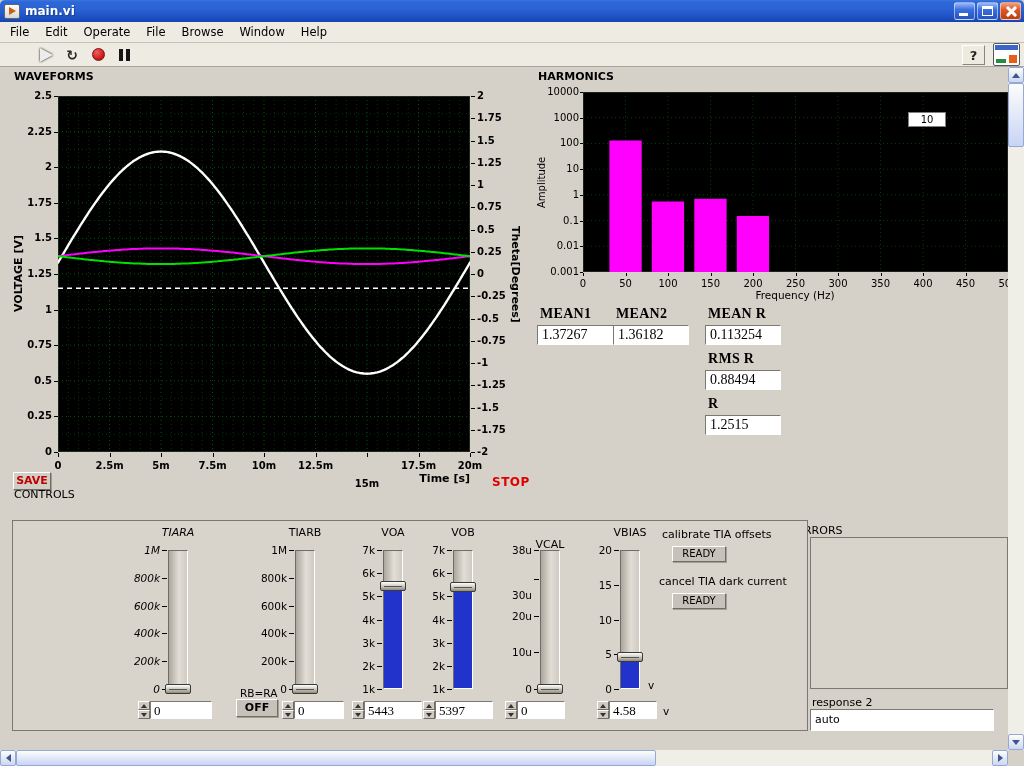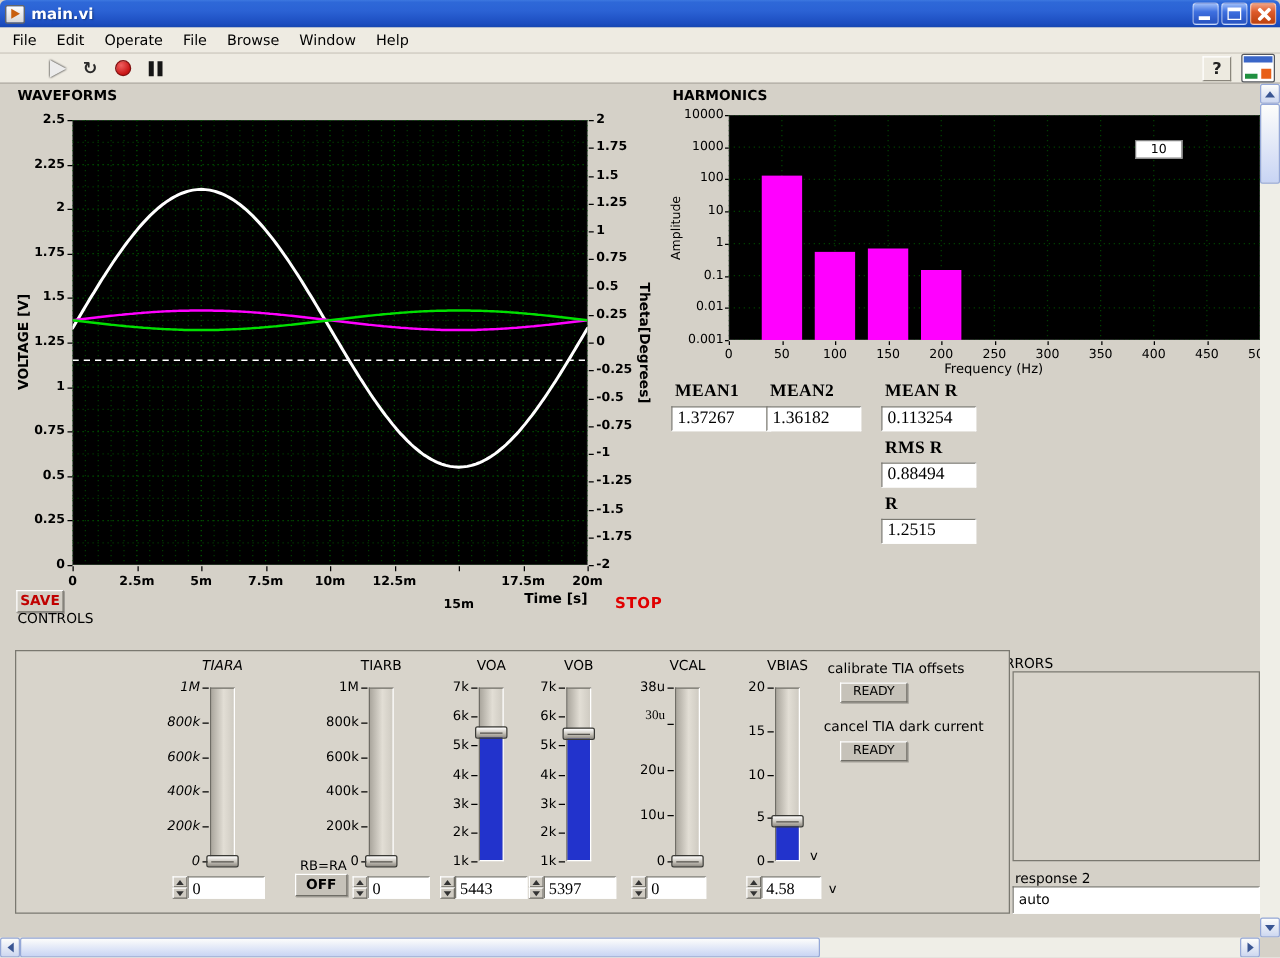--- a/index.html
+++ b/index.html
@@ -73,21 +73,21 @@
 .spin{width:12px;display:flex;flex-direction:column}
 .sa{flex:1;background:#CFCBC2;border:1px solid;border-color:#FFF #6F6D66 #6F6D66 #FFF;display:flex;align-items:center;justify-content:center}
 .sa.up::after{content:"";width:0;height:0;border-left:3px solid transparent;border-right:3px solid transparent;border-bottom:4px solid #333}
 .sa.dn::after{content:"";width:0;height:0;border-left:3px solid transparent;border-right:3px solid transparent;border-top:4px solid #333}
 .numbox{height:18px;background:#fff;border:1px solid;border-color:#7A7870 #FFF #FFF #7A7870;font-family:"Liberation Serif","DejaVu Serif",serif;font-size:13px;padding:1px 3px}
 .small-label{position:absolute;font-size:10.5px;z-index:4;white-space:nowrap}
 
 #errors-title{position:absolute;left:797px;top:524px;font-size:11px;z-index:0}
 #errors-box{position:absolute;left:810px;top:537px;width:198px;height:152px;background:#D8D4CB;border:1px solid #7A7870}
 #response-label{position:absolute;left:812px;top:696px;font-size:11px}
-#response-box{position:absolute;left:810px;top:709px;width:198px;height:22px;background:#fff;border:1px solid;border-color:#7A7870 #FFF #FFF #7A7870;font-size:11px;padding:3px 4px}
+#response-box{position:absolute;left:810px;top:709px;width:184px;height:22px;background:#fff;border:1px solid;border-color:#7A7870 #FFF #FFF #7A7870;font-size:11px;padding:3px 4px}
 
 .sb-track{position:absolute;background:#EFEEE7}
 .sb-btn{position:absolute;width:16px;height:16px;background:linear-gradient(180deg,#FDFDFB,#CDD7F0);border:1px solid #95A8D8;border-radius:2px;display:flex;align-items:center;justify-content:center}
 .sb-thumb{position:absolute;background:linear-gradient(180deg,#FDFDFB,#C8D4F4);border:1px solid #95A8D8;border-radius:2px}
 .arr{width:0;height:0}
 .arr.left{border-top:4px solid transparent;border-bottom:4px solid transparent;border-right:5px solid #3A5693}
 .arr.right{border-top:4px solid transparent;border-bottom:4px solid transparent;border-left:5px solid #3A5693}
 .arr.up{border-left:4px solid transparent;border-right:4px solid transparent;border-bottom:5px solid #3A5693}
 .arr.down{border-left:4px solid transparent;border-right:4px solid transparent;border-top:5px solid #3A5693}
 #sb-corner{position:absolute;left:1008px;top:750px;width:16px;height:16px;background:#D5D1C8}
@@ -533,24 +533,24 @@
       <div class="scale-label" style="top: 133.833px;">2k</div>
       <div class="scale-tick" style="left: 46px; top: 139.833px;"></div>
       <div class="scale-label" style="top: 157px;">1k</div>
       <div class="scale-tick" style="left: 46px; top: 163px;"></div>
       <div class="slider-track" style="left: 52px; top: 24px; width: 20px; height: 139px;">
         <div class="slider-fill" style="height: 100px; background: rgb(34, 51, 204);"></div>
       </div>
       <div class="slider-handle" style="left: 49px; top: 56.1px;"></div>
     </div>
     <div class="slider-group" style="left: 488px; top: 526px; width: 80px; height: 178px;">
-      <div class="slider-title" style="left: 22px; top: 0px; width: 80px;">VCAL</div>
+      <div class="slider-title" style="left: 22px; top: 12px; width: 80px;">VCAL</div>
       <div class="scale-label" style="top: 18px;">38u</div>
       <div class="scale-tick" style="left: 46px; top: 24px;"></div>
-      <div class="scale-label" style="top: 41px; font-family: Liberation Serif, serif;">30u</div>
+      <div class="scale-label" style="top: 63px;">30u</div>
       <div class="scale-tick" style="left: 46px; top: 53.2632px;"></div>
       <div class="scale-label" style="top: 83.8421px;">20u</div>
       <div class="scale-tick" style="left: 46px; top: 89.8421px;"></div>
       <div class="scale-label" style="top: 120.421px;">10u</div>
       <div class="scale-tick" style="left: 46px; top: 126.421px;"></div>
       <div class="scale-label" style="top: 157px;">0</div>
       <div class="scale-tick" style="left: 46px; top: 163px;"></div>
       <div class="slider-track" style="left: 52px; top: 24px; width: 20px; height: 139px;"></div>
       <div class="slider-handle" style="left: 49px; top: 158px;"></div>
     </div>

